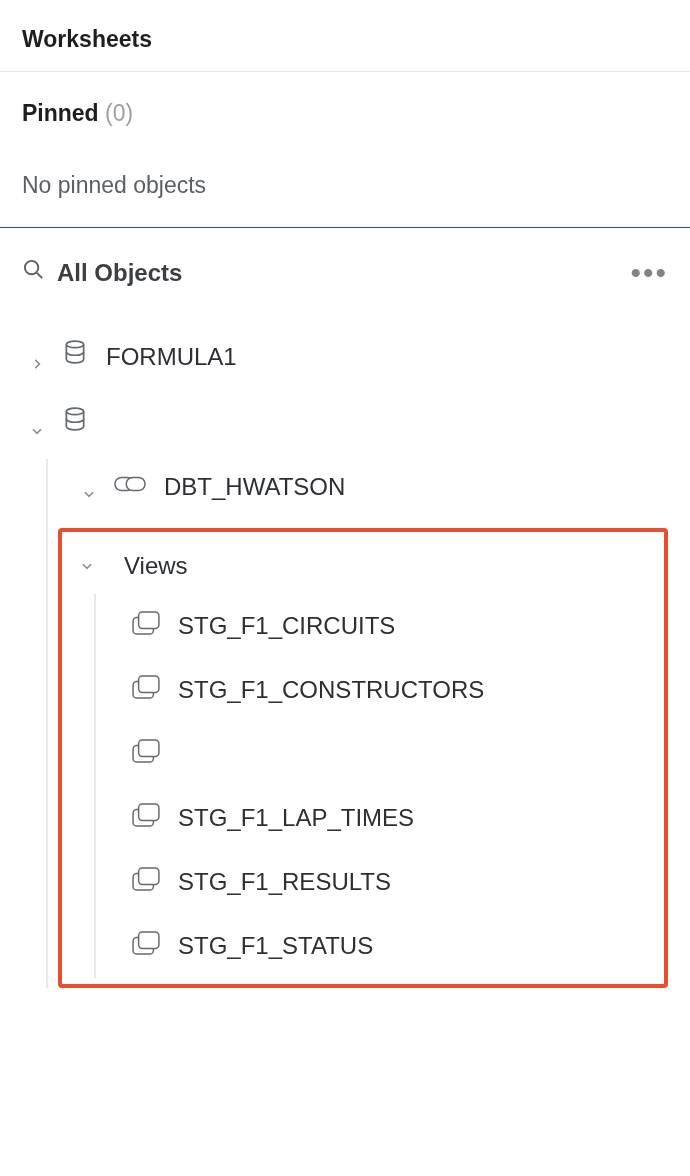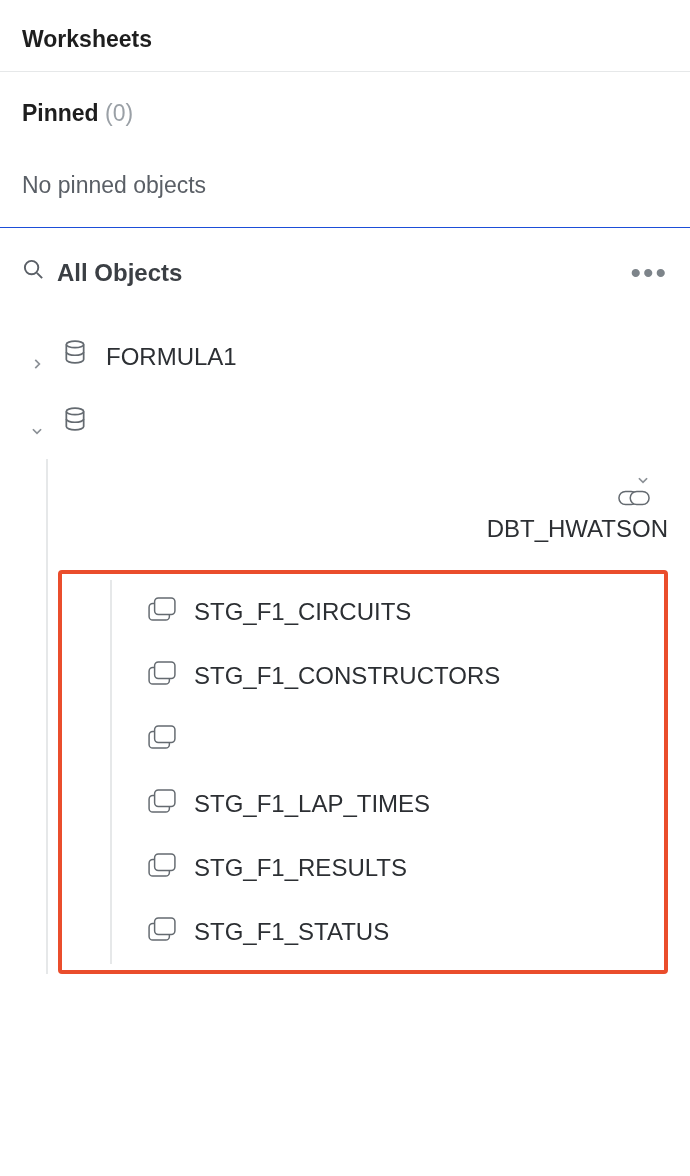--- a/index.html
+++ b/index.html
@@ -110,21 +110,21 @@
     .views-node {
       display: flex;
       align-items: center;
       font-size: 24px;
       font-weight: 500;
       color: #2c2f33;
       padding: 14px 0 14px 8px;
       cursor: pointer;
     }
     .views-children {
-      margin-left: 38px;
+      margin-left: 22px;
       border-left: 2px solid #e6e8e9;
       padding-left: 0px;
     }
     .view-item {
       display: flex;
       align-items: center;
       font-size: 24px;
       font-weight: 500;
       color: #2c2f33;
       padding: 17px 0 17px 36px;
@@ -197,37 +197,46 @@
         <svg width="26" height="26" viewBox="0 0 24 24" fill="none" stroke="#646a70" stroke-width="1.6">
           <ellipse cx="12" cy="5" rx="8" ry="3"></ellipse>
           <path d="M4 5v14c0 1.7 3.6 3 8 3s8-1.3 8-3V5"></path>
           <path d="M4 12c0 1.7 3.6 3 8 3s8-1.3 8-3"></path>
         </svg>
       </span>
     </div>
 
     <div class="db-children">
 
-      <div class="tree-node" style="padding-left:16px;flex-direction:column;">
+      <div class="tree-node" style="padding-left:16px;">
         <span class="toggle">
           <svg width="14" height="14" viewBox="0 0 24 24" fill="none" stroke="#8b9096" stroke-width="3">
               <polyline points="5 9 12 16 19 9"></polyline>
             </svg>
         </span>
         <span class="node-icon">
           <svg width="32" height="22" viewBox="0 0 34 22" fill="none" stroke="#646a70" stroke-width="1.6">
             <rect x="1" y="4" width="20" height="14" rx="7"></rect>
             <rect x="13" y="4" width="20" height="14" rx="7" fill="#fff"></rect>
           </svg>
         </span>
         <span class="label-text">DBT_HWATSON</span>
       </div>
 
       <div class="schema-children">
         <div class="views-wrap">
+          <div class="views-node">
+            <span class="toggle">
+              <svg width="14" height="14" viewBox="0 0 24 24" fill="none" stroke="#8b9096" stroke-width="3">
+                  <polyline points="5 9 12 16 19 9"></polyline>
+                </svg>
+            </span>
+            <span style="width:12px;"></span>
+            <span class="label-text">Views</span>
+          </div>
           <div class="views-children">
             <div class="view-item">
               <span class="view-icon">
                 <svg width="28" height="24" viewBox="0 0 30 26" fill="none" stroke="#646a70" stroke-width="1.6">
                     <rect x="1" y="7" width="22" height="18" rx="4"></rect>
                     <rect x="7" y="1" width="22" height="18" rx="4" fill="#fff"></rect>
                   </svg>
               </span>
               <span class="label-text">STG_F1_CIRCUITS</span>
             </div>

